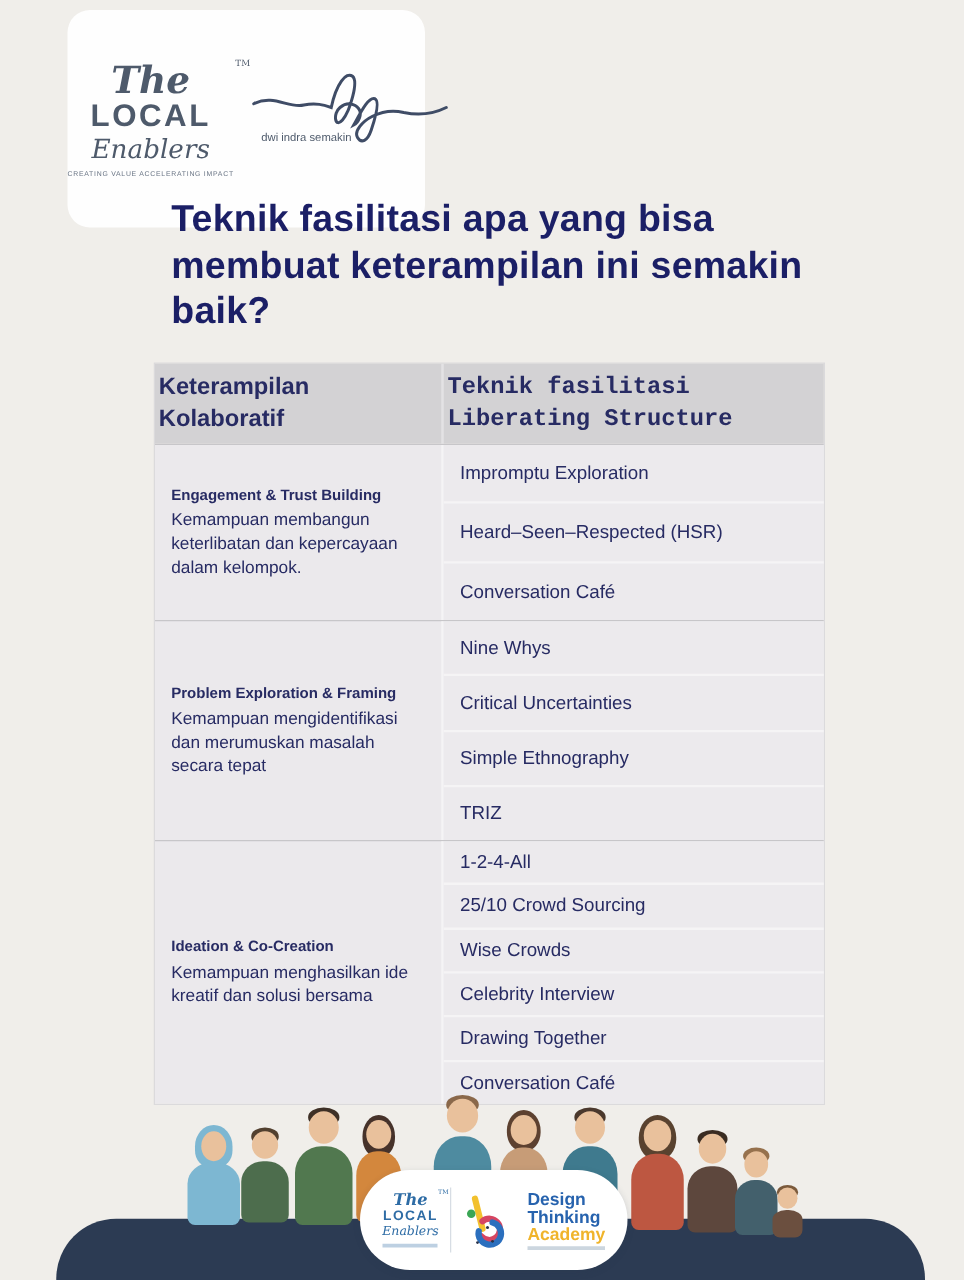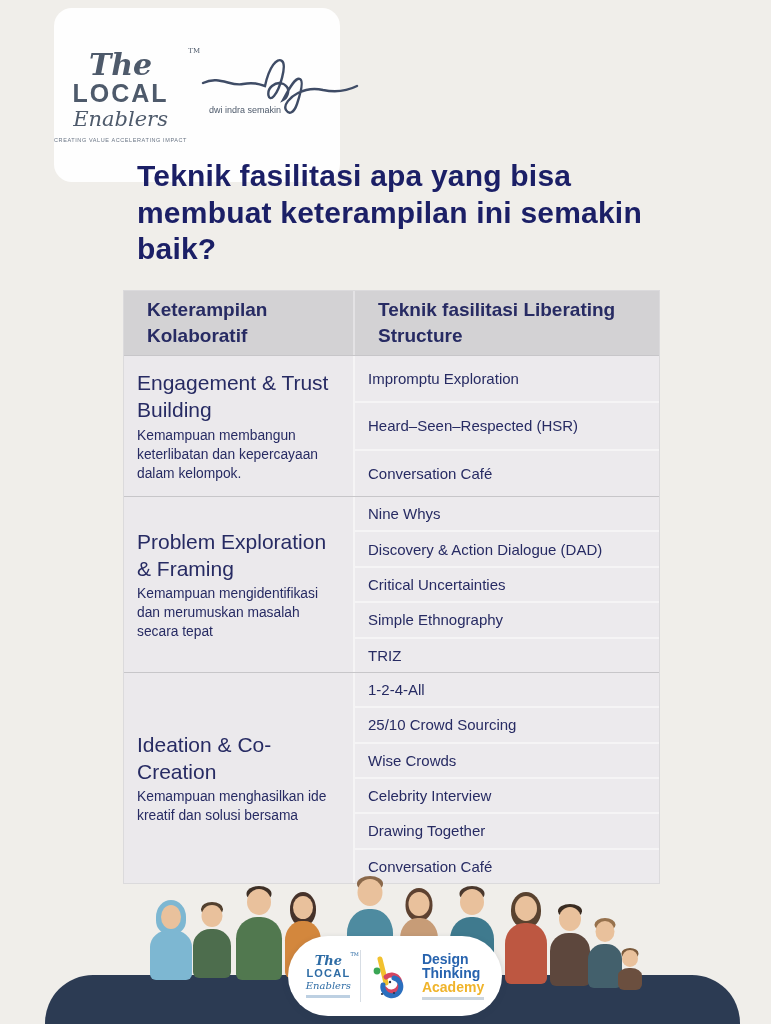--- a/index.html
+++ b/index.html
@@ -33,27 +33,27 @@
     letter-spacing:.2px;
   }
 
   
   .skills-table{
     position:absolute;left:123px;top:290px;width:537px;
     color:#272b63;border:1px solid #dbdadc;box-sizing:border-box;
   }
   .thead{display:grid;grid-template-columns:229px 1fr;background:#d3d2d4;height:64px;}
   .th{display:flex;align-items:center;font-size:19px;font-weight:700;
-      padding-left:23px;padding-right:10px;line-height:1.35;}
-  .th + .th{border-left:2px solid #e3e2e4;}
+      padding-left:3px;padding-right:10px;line-height:1.35;}
+  .th + .th{border-left:2px solid #e3e2e4;font-family:Liberation Mono, monospace;}
   .tgroup{display:grid;grid-template-columns:229px 1fr;background:#ebe9ec;border-top:1px solid #c7c6c9;}
   .g1{height:140px;} .g2{height:175px;} .g3{height:210px;}
   .skill-cell{display:flex;flex-direction:column;justify-content:center;
       padding:10px 12px 10px 13px;box-sizing:border-box;}
-  .skill-title{font-size:21px;font-weight:400;line-height:1.3;}
+  .skill-title{font-size:12px;font-weight:700;line-height:1.3;}
   .skill-desc{font-size:13.8px;line-height:1.38;margin-top:2px;}
   .tech-col{display:flex;flex-direction:column;border-left:2px solid #f5f4f5;}
   .tech-row{flex:1;display:flex;align-items:center;padding-left:13px;
       font-size:15px;border-bottom:2px solid #f5f4f5;background:#eceaed;}
   .tech-row:last-child{border-bottom:none;}
 
   
   .navy-panel{
     position:absolute;left:45px;width:695px;height:49px;bottom:0;
     background:#2c3b53;border-radius:48px 48px 0 0;z-index:2;
@@ -125,21 +125,20 @@
     </div>
   </div>
 
   <div class="tgroup g2">
     <div class="skill-cell">
       <div class="skill-title">Problem Exploration &amp; Framing</div>
       <div class="skill-desc">Kemampuan mengidentifikasi dan merumuskan masalah secara tepat</div>
     </div>
     <div class="tech-col">
       <div class="tech-row">Nine Whys</div>
-      <div class="tech-row">Discovery &amp; Action Dialogue (DAD)</div>
       <div class="tech-row">Critical Uncertainties</div>
       <div class="tech-row">Simple Ethnography</div>
       <div class="tech-row">TRIZ</div>
     </div>
   </div>
 
   <div class="tgroup g3">
     <div class="skill-cell">
       <div class="skill-title">Ideation &amp;  Co-Creation</div>
       <div class="skill-desc">Kemampuan menghasilkan ide kreatif dan solusi bersama</div>

